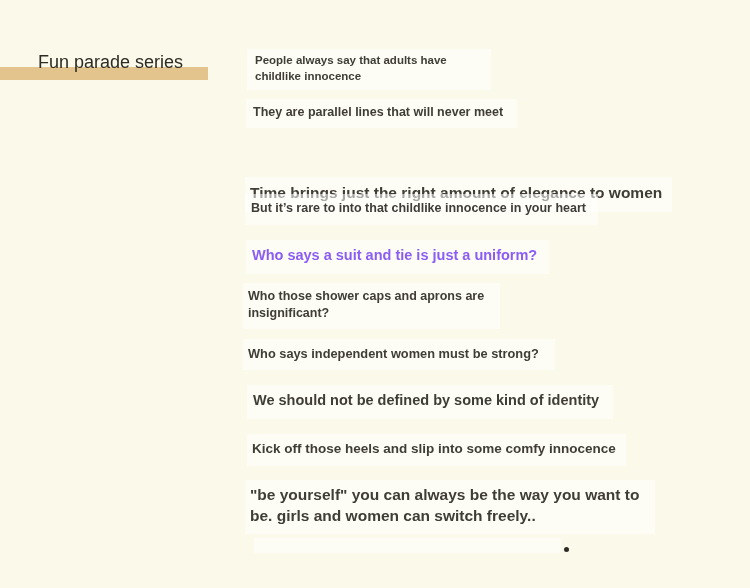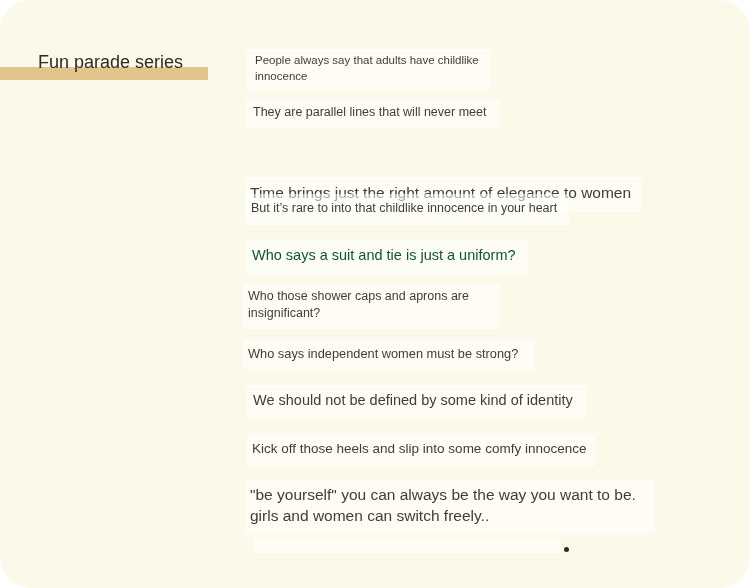--- a/index.html
+++ b/index.html
@@ -10,21 +10,20 @@
     width: 750px;
     height: 588px;
     font-family: "Liberation Sans", "DejaVu Sans", sans-serif;
     overflow: hidden;
   }
   .canvas {
     position: relative;
     width: 750px;
     height: 588px;
     background: #fbfaea;
-    border-radius: 31px;
   }
 
   
   .brand-bar {
     position: absolute;
     left: 0;
     top: 67px;
     width: 208px;
     height: 13px;
     background: #e2c48c;
@@ -49,20 +48,21 @@
     color: #63615a;
     white-space: nowrap;
   }
 
   
   .quote {
     position: absolute;
     color: #3f3d35;
     background: rgba(255, 255, 255, 0.55);
     line-height: 1.35;
+    font-weight: bold;
   }
   .nowrap { white-space: nowrap; display: inline-block; }
 
   .q1  { left: 247px; top: 49px;  width: 228px; font-size: 11.5px; padding: 4px 8px 6px 8px; }
   .q2  { left: 246px; top: 99px;  font-size: 12.5px; padding: 5px 14px 7px 7px; }
   .q3  { left: 245px; top: 145px; font-size: 15.5px; padding: 6px 10px 8px 5px; margin-top: 32px; }
   .q4  { left: 245px; top: 194px; font-size: 12.5px; padding: 6px 12px 8px 6px; }
   .q5  { left: 246px; top: 240px; font-size: 14.5px; padding: 6px 12px 8px 6px; }
   .q6  { left: 243px; top: 283px; width: 240px; font-size: 12.5px; padding: 5px 12px 7px 5px; }
   .q7  { left: 243px; top: 339px; font-size: 12.8px; padding: 6px 16px 8px 5px; }
@@ -97,21 +97,21 @@
   <div class="brand-title" style="color: rgb(45, 43, 36);">Fun parade series</div>
 
   <div class="quote q1" style="color: rgb(63, 61, 53);">People always say that adults have childlike innocence</div>
 
   <div class="quote q2 nowrap" style="color: rgb(63, 61, 53); text-align: right;">They are parallel lines that will never meet</div>
 
   <div class="quote q3 nowrap" style="color: rgb(63, 61, 53);">Time brings just the right amount of elegance to women</div>
 
   <div class="quote q4 nowrap" style="color: rgb(63, 61, 53);">But it’s rare to into that childlike innocence in your heart</div>
 
-  <div class="quote q5 nowrap" style="color: #14532d;">Who says a suit and tie is just a uniform?</div>
+  <div class="quote q5 nowrap" style="color: #8b5cf6;">Who says a suit and tie is just a uniform?</div>
 
   <div class="quote q6" style="color: rgb(63, 61, 53);">Who those shower caps and aprons are insignificant?</div>
 
   <div class="quote q7 nowrap" style="color: rgb(63, 61, 53);">Who says independent women must be strong?</div>
 
   <div class="quote q8 nowrap" style="color: rgb(63, 61, 53);">We should not be defined by some kind of identity</div>
 
   <div class="quote q9 nowrap" style="color: rgb(63, 61, 53);">Kick off those heels and slip into some comfy innocence</div>
 
   <div class="quote q10" style="color: rgb(63, 61, 53);">"be yourself" you can always be the way you want to be. girls and women can switch freely..</div>

